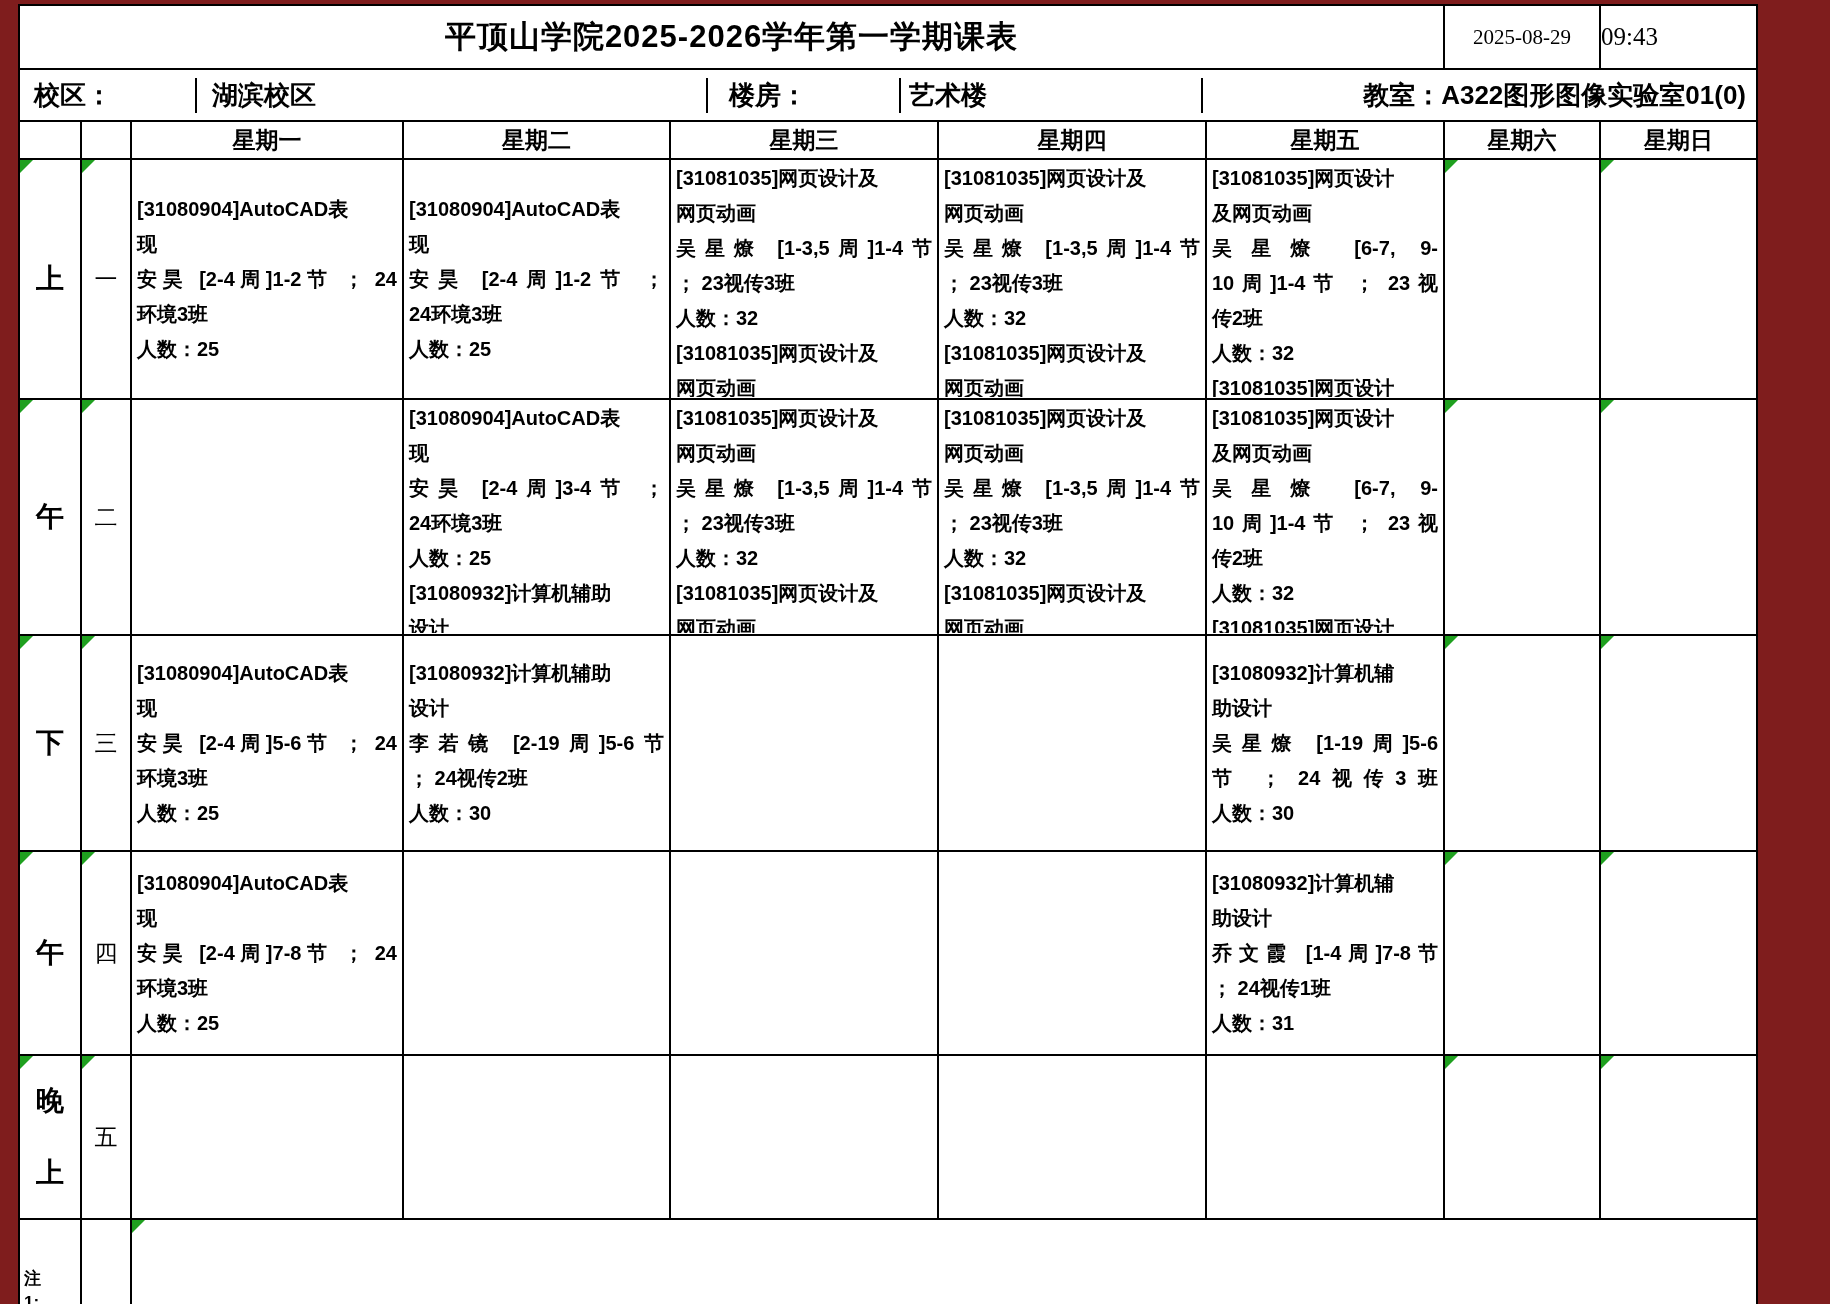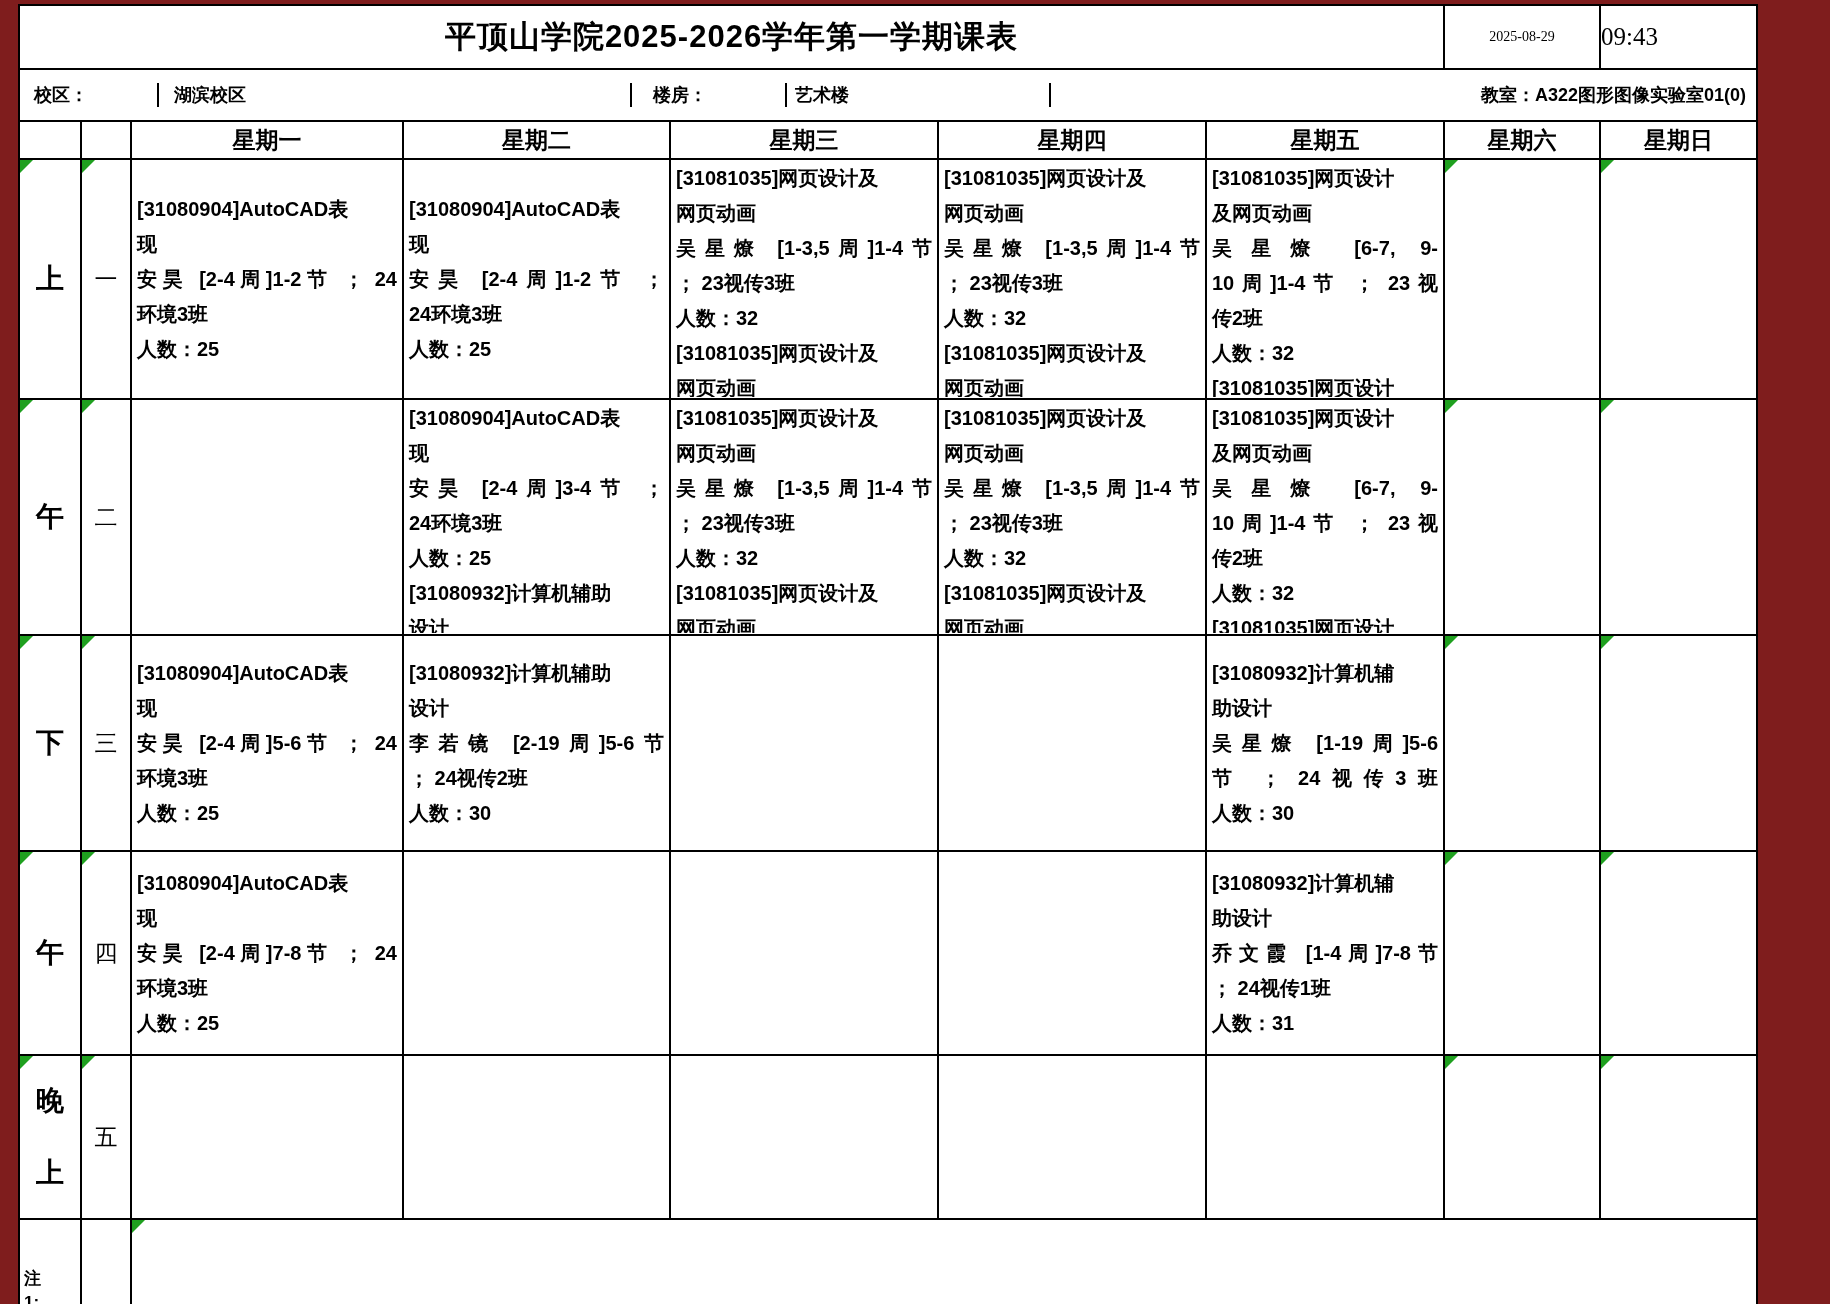--- a/index.html
+++ b/index.html
@@ -3,25 +3,25 @@
 <meta charset="utf-8">
 <style>
   html,body{margin:0;padding:0;}
   #page{width:1830px;height:1304px;background:#7f1d1d;overflow:hidden;position:relative;
         font-family:"Liberation Sans", sans-serif;color:#000;}
   table.sched{border-collapse:collapse;table-layout:fixed;position:absolute;left:18px;top:4px;}
   table.sched td{border:2px solid #000;padding:0;vertical-align:middle;position:relative;background:#fff;}
   
   tr.title-row{height:64px;}
   td.title-cell{text-align:center;font-weight:700;font-size:31px;letter-spacing:1px;}
-  td.date-cell{text-align:center;font-family:"Liberation Serif", serif;font-size:14px;}
+  td.date-cell{text-align:center;font-family:"Liberation Serif", serif;font-size:21px;}
   td.time-cell{text-align:left;font-family:"Liberation Serif", serif;font-size:25px;padding-left:6px;}
   
   tr.info-row{height:52px;}
-  .info-flex{display:flex;height:100%;align-items:center;font-weight:700;font-size:18px;}
+  .info-flex{display:flex;height:100%;align-items:center;font-weight:700;font-size:26px;gap:38px;}
   .info-seg{display:flex;align-items:center;height:100%;box-sizing:border-box;overflow:hidden;white-space:nowrap;}
   .info-seg.bl{border-left:2px solid #000;}
   .seg-campus-label{width:137px;padding-left:14px;}
   .seg-campus{width:473px;padding-left:15px;}
   .seg-building-label{width:155px;padding-left:21px;}
   .seg-building{width:264px;padding-left:8px;}
   .seg-room{flex:1;justify-content:flex-end;padding-right:10px;}
   
   tr.dayhdr-row{height:38px;}
   td.day-cell{text-align:center;font-weight:700;font-size:23px;}

